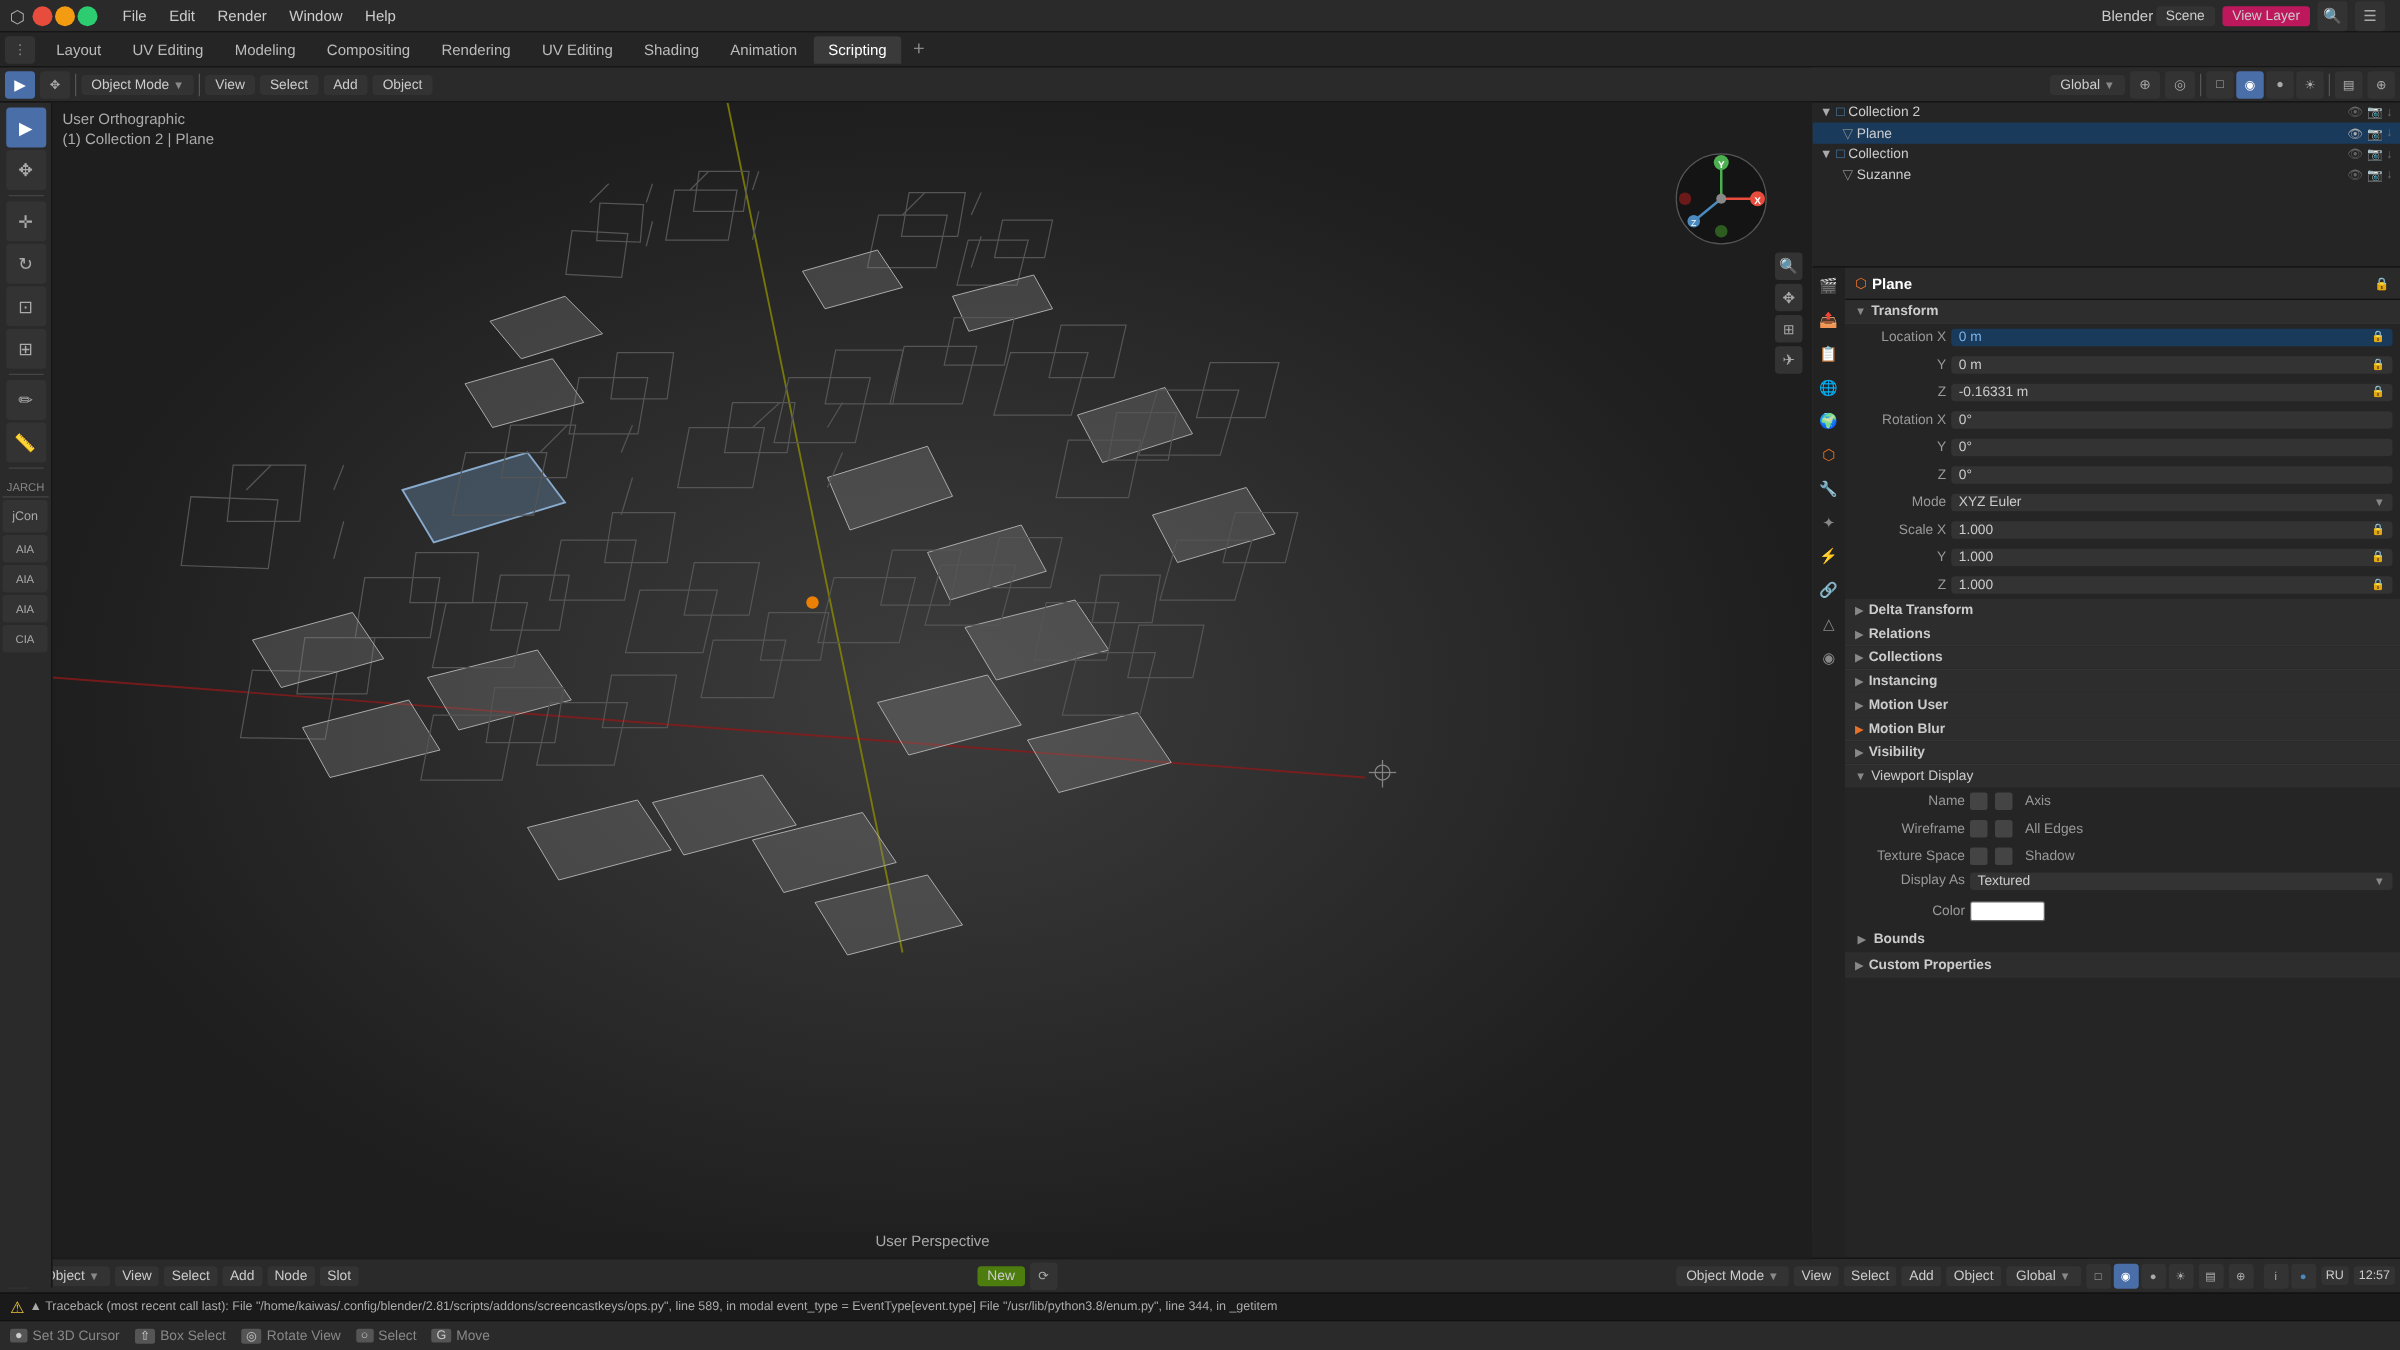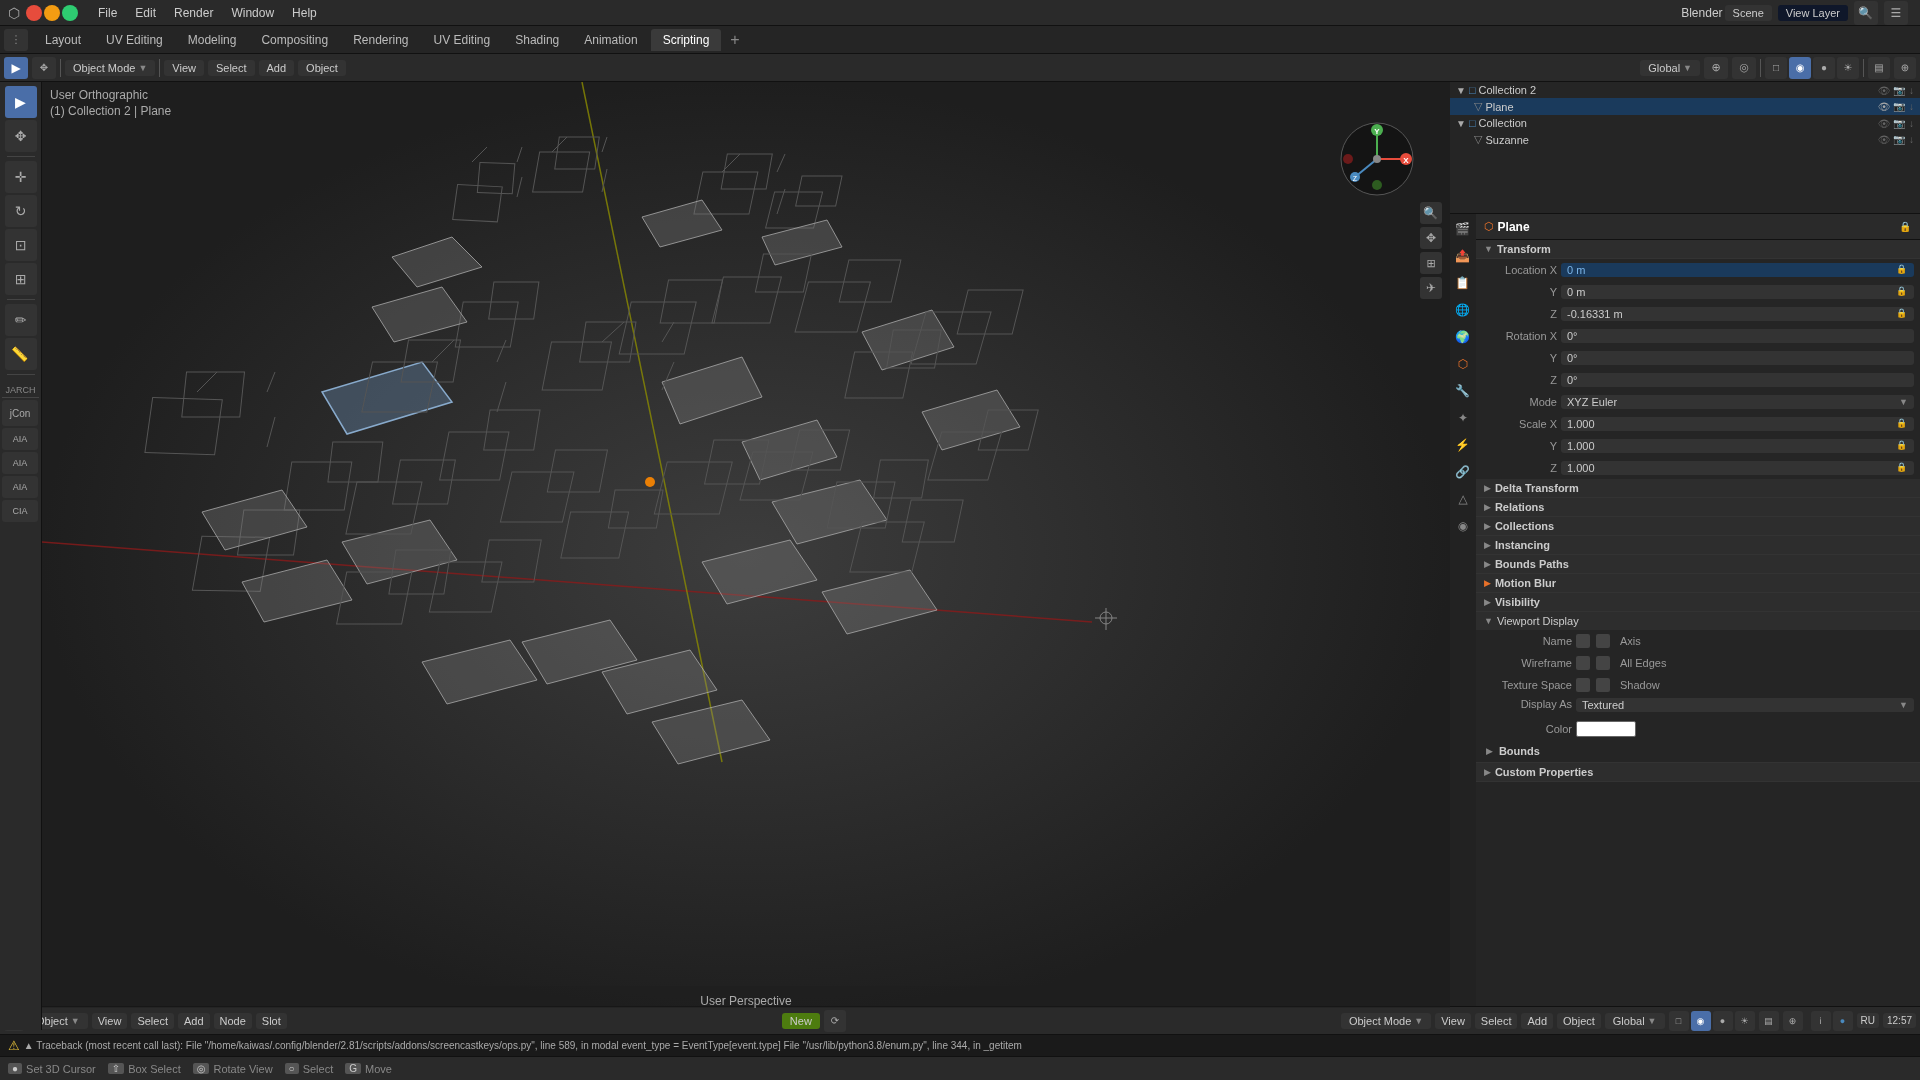--- a/index.html
+++ b/index.html
@@ -72,21 +72,21 @@
   <div class="win-btn max"></div>
   <div style="width:8px"></div>
   <div class="menu-item">File</div>
   <div class="menu-item">Edit</div>
   <div class="menu-item">Render</div>
   <div class="menu-item">Window</div>
   <div class="menu-item">Help</div>
   <div class="title-center">Blender</div>
   <div style="display:flex;align-items:center;gap:6px;margin-right:8px;">
     <div style="background:#333;border-radius:3px;padding:2px 8px;font-size:11px;color:#ccc;cursor:pointer;">Scene</div>
-    <div style="background:#0f172a;border-radius:3px;padding:2px 8px;font-size:11px;color:#ccc;cursor:pointer;">View Layer</div>
+    <div style="background:#be185d;border-radius:3px;padding:2px 8px;font-size:11px;color:#ccc;cursor:pointer;">View Layer</div>
     <div style="width:24px;height:24px;background:#333;border-radius:3px;display:flex;align-items:center;justify-content:center;cursor:pointer;color:#aaa;">🔍</div>
     <div style="width:24px;height:24px;background:#333;border-radius:3px;display:flex;align-items:center;justify-content:center;cursor:pointer;color:#aaa;">☰</div>
   </div>
 </div>
 
 <div id="workspace-tabs">
   <div style="width:24px;height:22px;background:#333;border-radius:3px;display:flex;align-items:center;justify-content:center;cursor:pointer;color:#888;font-size:11px;margin-right:4px;">⋮</div>
   <div class="ws-tab">Layout</div>
   <div class="ws-tab">UV Editing</div>
   <div class="ws-tab">Modeling</div>
@@ -512,21 +512,21 @@
         <div style="border-bottom:1px solid #333;">
           <div style="background:#2d2d2d;padding:3px 8px;cursor:pointer;display:flex;align-items:center;gap:4px;">
             <span style="font-size:9px;color:#888;">▶</span>
             <span style="font-size:11px;color:#ccc;font-weight:bold;">Instancing</span>
           </div>
         </div>
 
         <div style="border-bottom:1px solid #333;">
           <div style="background:#2d2d2d;padding:3px 8px;cursor:pointer;display:flex;align-items:center;gap:4px;">
             <span style="font-size:9px;color:#888;">▶</span>
-            <span style="font-size:11px;color:#ccc;font-weight:bold;">Bounds Paths</span>
+            <span style="font-size:11px;color:#ccc;font-weight:bold;">Motion User</span>
           </div>
         </div>
 
         <div style="border-bottom:1px solid #333;">
           <div style="background:#2d2d2d;padding:3px 8px;cursor:pointer;display:flex;align-items:center;gap:4px;">
             <span style="font-size:9px;color:#e8712a;">▶</span>
             <span style="font-size:11px;color:#ccc;font-weight:bold;">Motion Blur</span>
           </div>
         </div>
 
@@ -660,15 +660,15 @@
   <div style="display:flex;align-items:center;gap:4px;">
     <span style="background:#555;border-radius:2px;padding:0 4px;font-size:10px;color:#ccc;">○</span>
     <span style="color:#888;font-size:11px;">Select</span>
   </div>
   <div style="display:flex;align-items:center;gap:4px;">
     <span style="background:#555;border-radius:2px;padding:0 4px;font-size:10px;color:#ccc;">G</span>
     <span style="color:#888;font-size:11px;">Move</span>
   </div>
 </div>
 
-<div style="position:absolute;bottom:72px;left:42px;right:470px;height:22px;display:flex;align-items:flex-end;justify-content:center;background:rgba(30,30,30,0.5);">
+<div style="position:absolute;bottom:72px;left:42px;right:470px;height:22px;display:flex;align-items:flex-start;justify-content:center;background:rgba(30,30,30,0.5);">
   <span style="color:#aaa;font-size:12px;">User Perspective</span>
 </div>
 
 </body></html>

